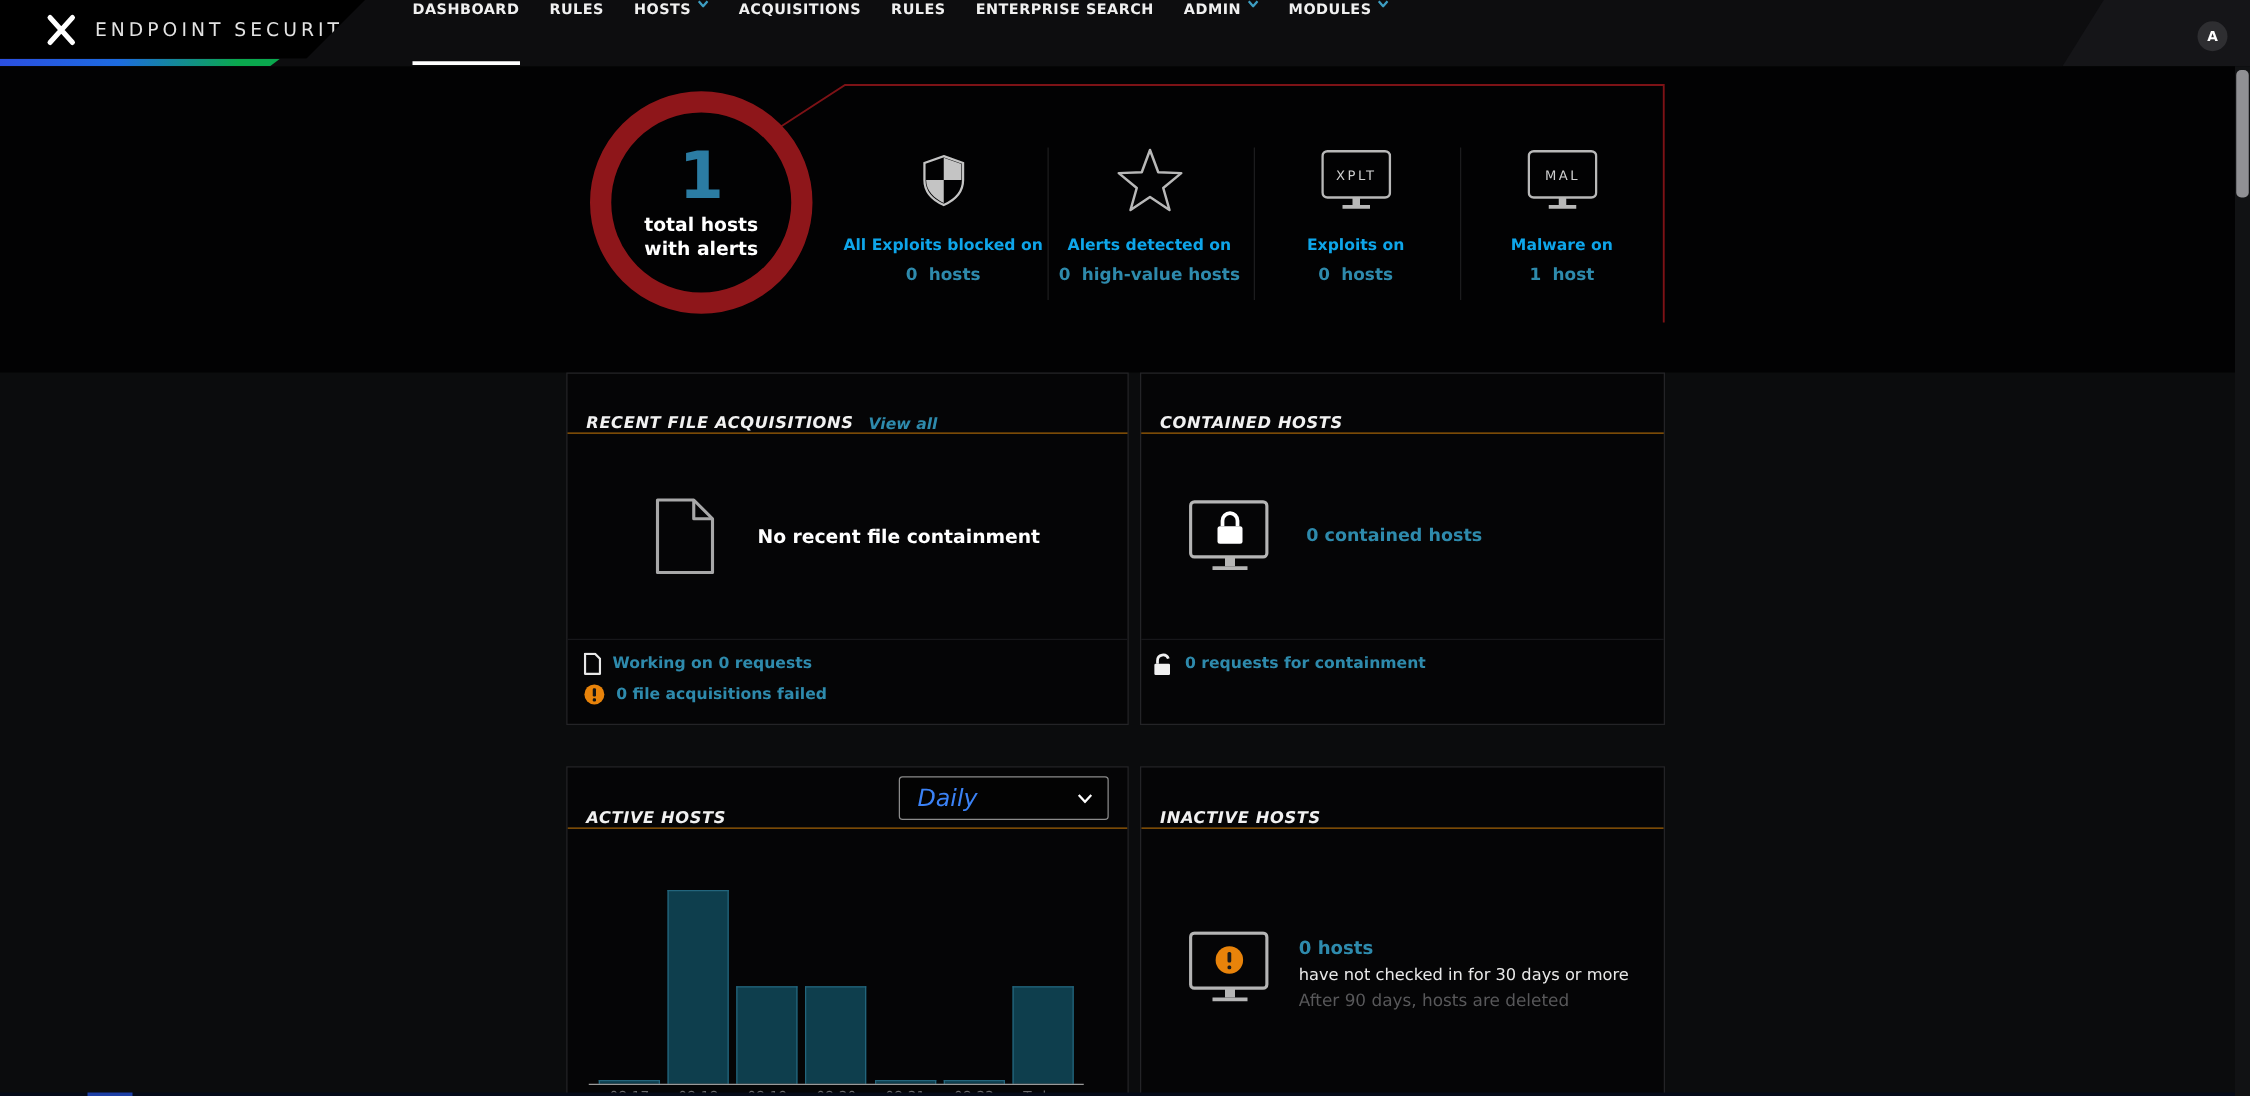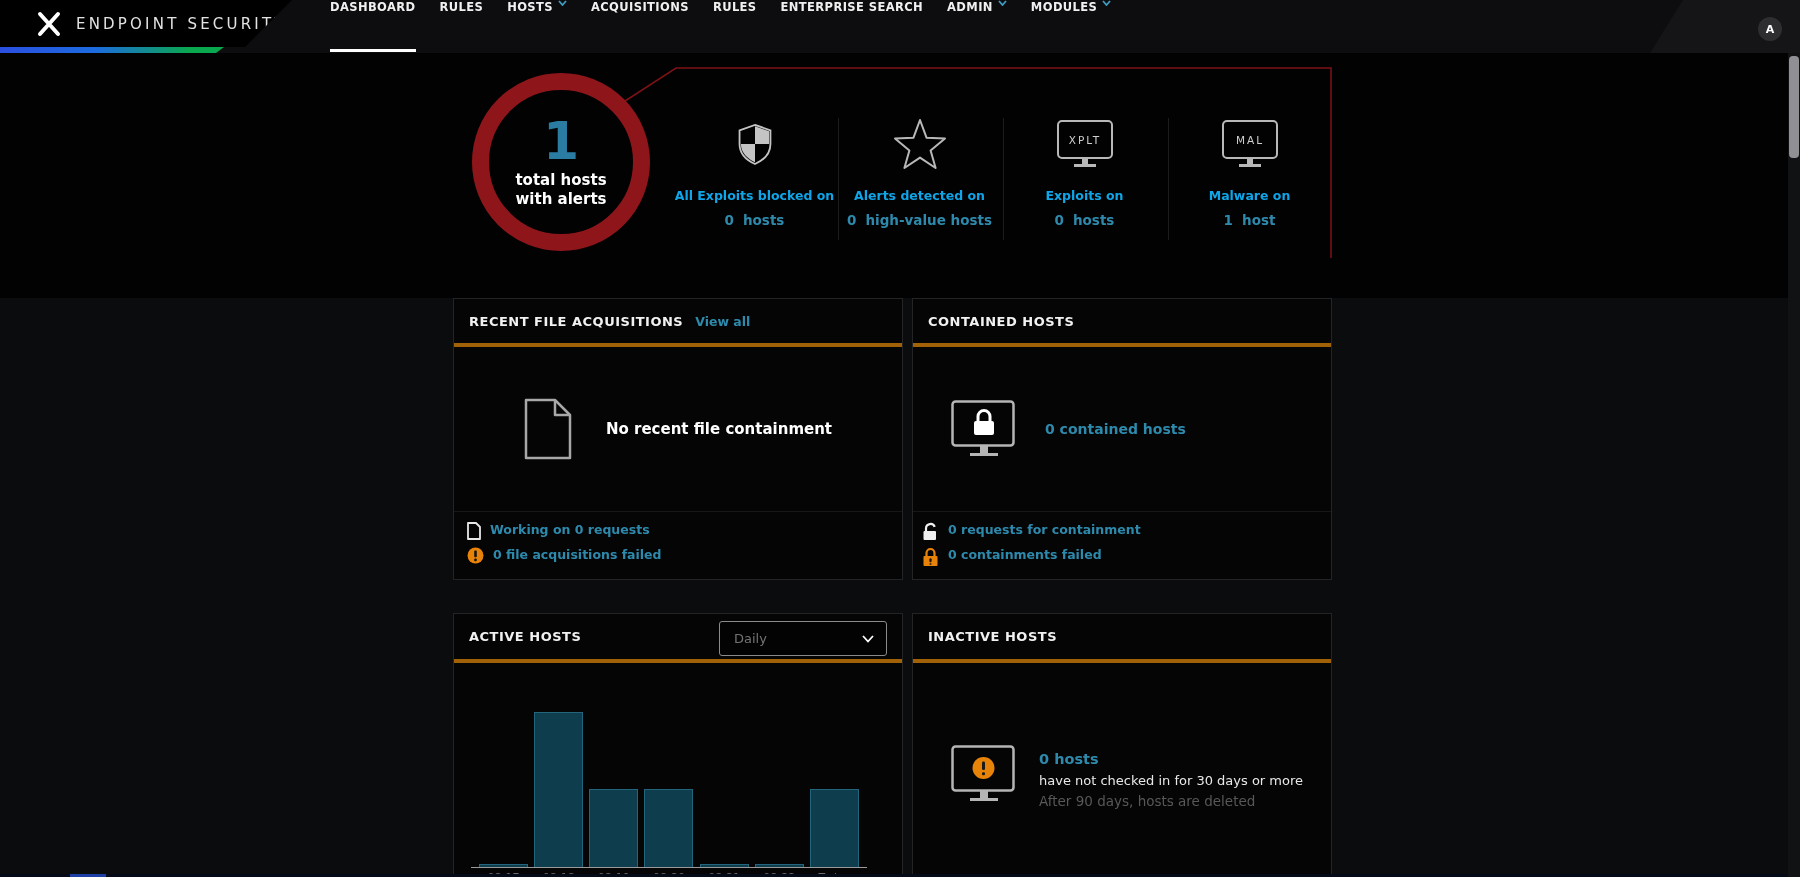--- a/index.html
+++ b/index.html
@@ -41,21 +41,21 @@
   .stats { position:absolute; left:672px; top:113px; display:flex; z-index:2; }
   .stat { width:165px; text-align:center; }
   .stat-icon { height:62px; display:flex; align-items:center; justify-content:center; }
   .stat-label { margin-top:13px; color:#0ea5e9; font-size:12.5px; font-weight:bold; }
   .stat-value { margin-top:9px; color:#2e8aac; font-size:13.5px; font-weight:bold; cursor:pointer; }
   .stat-value .unit { margin-left:9px; }
   .stat-divider { position:absolute; top:118px; width:1px; height:122px; background:#1c1c1e; z-index:2; }
 
   
   .card { position:absolute; background:#050506; border:1px solid #242427; z-index:3; }
-  .card-header { height:48px; display:flex; align-items:center; padding:0 15px; border-bottom:4px solid #a16207; position:relative; }
+  .card-header { height:48px; display:flex; align-items:flex-end; padding:0 15px; border-bottom:1px solid #a16207; position:relative;font-style:italic; }
   .card-title { color:#f1f1f1; font-size:13px; font-weight:bold; letter-spacing:.5px; }
   .view-all { margin-left:12px; color:#2e8aac; font-size:12.5px; font-weight:bold; cursor:pointer; }
   .teal-link { color:#2e8aac; font-weight:bold; cursor:pointer; }
 
   .card-acq { left:453px; top:298px; width:450px; height:282px; }
   .card-con { left:912px; top:298px; width:420px; height:282px; }
   .card-act { left:453px; top:613px; width:450px; height:300px; overflow:hidden; }
   .card-ina { left:912px; top:613px; width:420px; height:300px; overflow:hidden; }
 
   .acq-body { height:164px; display:flex; align-items:center; justify-content:center; }
@@ -64,21 +64,21 @@
   .foot-row { display:flex; align-items:flex-start; gap:9px; height:25px; font-size:12.5px; }
   .foot-text { color:#2e8aac; font-weight:600; cursor:pointer; }
 
   .con-body { height:164px; display:flex; align-items:center; padding-left:38px; }
   .con-count { margin-left:28px; font-size:14px; }
   .card-con .card-footer { padding-left:9px; }
 
   .select { position:absolute; right:15px; top:7px; width:168px; height:35px; background:#030303;
             border:1px solid #8b8b8b; border-radius:3px; display:flex; align-items:center;
             justify-content:space-between; padding:0 12px 0 14px; cursor:pointer; }
-  .select-label { color:#737373; font-size:13px; }
+  .select-label { color:#3b82f6; font-size:19px; }
   .axis-line { position:absolute; left:17px; top:253px; width:396px; height:1px; background:#9a9a9a; }
   .bars-row, .labels-row { position:absolute; left:25px; width:380px; display:flex; justify-content:space-between; }
   .bars-row { top:60px; height:193px; align-items:flex-end; }
   .labels-row { top:257px; }
   .bar-col { width:49px; }
   .bar { width:49px; border:1px solid #23657c; border-bottom:none; background:#0e3e4d; }
   .bar-label { width:49px; text-align:center; color:#6b6b6d; font-size:11px; }
 
   .ina-body { position:relative; height:200px; }
   .ina-icon { position:absolute; left:38px; top:82px; }
@@ -260,29 +260,20 @@
     </svg>
     <span class="con-count teal-link">0 contained hosts</span>
   </div>
   <div class="card-footer">
     <div class="foot-row">
       <svg width="17" height="19" viewBox="0 0 17 19">
         <path d="M4 9 V6.5 a4.5 4.5 0 0 1 8.7 -1.6" stroke="#f0f0f0" stroke-width="2.2" fill="none"></path>
         <rect x="1.5" y="9" width="12.5" height="9" rx="1" fill="#f0f0f0"></rect>
       </svg>
       <span class="foot-text">0 requests for containment</span>
-    </div>
-    <div class="foot-row">
-      <svg width="17" height="19" viewBox="0 0 17 19">
-        <path d="M4.5 9 V6 a4 4 0 0 1 8 0 V9" stroke="#e8830a" stroke-width="2.2" fill="none"></path>
-        <rect x="1.5" y="9" width="14" height="10" rx="1" fill="#e8830a"></rect>
-        <rect x="7.4" y="11.2" width="2.2" height="4" rx="1" fill="#241200"></rect>
-        <rect x="7.4" y="16.2" width="2.2" height="1.6" rx="0.8" fill="#241200"></rect>
-      </svg>
-      <span class="foot-text">0 containments failed</span>
     </div>
   </div>
 </div>
 
 <div class="card card-act">
   <div class="card-header" style="height:49px;">
     <span class="card-title">ACTIVE HOSTS</span>
     <div class="select">
       <span class="select-label">Daily</span>
       <svg width="12" height="8" viewBox="0 0 12 8">

